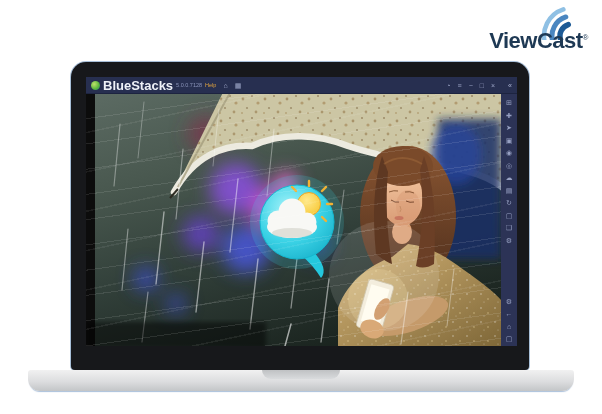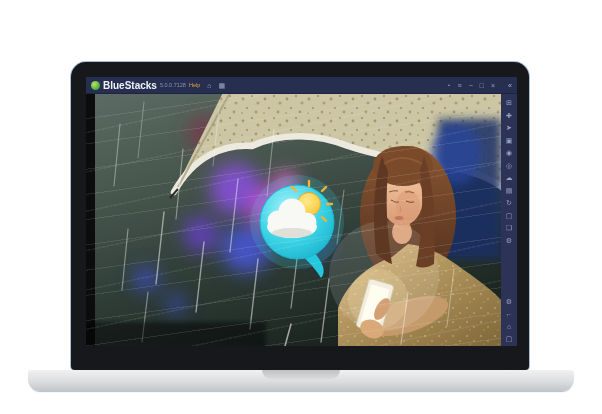--- a/index.html
+++ b/index.html
@@ -26,21 +26,21 @@
          border-radius:0 0 9px 9px;}
 
   
   .bs-window{position:absolute;left:15px;top:15px;width:431px;height:269px;
              background:#10140f;overflow:hidden;}
   .titlebar{position:absolute;left:0;top:0;width:431px;height:17px;background:#272f50;
             border-bottom:1px solid #1d2440;display:flex;align-items:center;
             padding:0 5px;box-sizing:border-box;color:#9aa3c4;}
   .bs-logo{width:9px;height:9px;border-radius:50%;margin-right:3px;flex:0 0 auto;
            background:radial-gradient(circle at 35% 35%,#bfe26a,#58b43c 60%,#1f7f8a);}
-  .bs-name{font-size:10px;font-weight:bold;color:#eef1f8;}
+  .bs-name{font-size:13px;font-weight:bold;color:#eef1f8;}
   .bs-version{font-size:5.5px;color:#8a93b8;margin-left:3px;}
   .bs-help{font-size:5.5px;color:#dfa23e;margin-left:3px;}
   .tb-ico{font-size:7px;margin-left:7px;line-height:1;}
   .tb-right{margin-left:auto;display:flex;align-items:center;gap:7px;}
   .tb-right span{font-size:7px;line-height:1;}
   .tb-collapse{font-size:8px;margin-left:6px;color:#aeb6d4;}
 
   
   .sidebar{position:absolute;right:0;top:17px;width:16px;height:252px;background:#2c3356;
            display:flex;flex-direction:column;align-items:center;box-sizing:border-box;
@@ -56,20 +56,30 @@
   .rain-overlay{position:absolute;left:0;top:0;width:100%;height:100%;pointer-events:none;
       background:
         repeating-linear-gradient(172deg,rgba(255,255,255,0) 0 24px,rgba(255,255,255,.10) 24px 25px),
         repeating-linear-gradient(168deg,rgba(255,255,255,0) 0 37px,rgba(255,255,255,.07) 37px 38.5px);}
 </style>
 </head>
 <body>
 
 <div class="stage">
 
+  <div class="brand">
+    <svg class="brand-swoosh" width="84" height="36" viewBox="0 0 84 36">
+      <g transform="rotate(-18 70 32)" fill="none" stroke-linecap="round">
+        <path d="M 42,32 A 28,28 0 0 1 70,4" stroke="#8fc0e4" stroke-width="4.6"></path>
+        <path d="M 50,32 A 20,20 0 0 1 70,12" stroke="#4a86c0" stroke-width="5"></path>
+        <path d="M 58,32 A 12,12 0 0 1 70,20" stroke="#1d5a96" stroke-width="5.4"></path>
+      </g>
+    </svg>
+    <div class="brand-text"><span>ViewCast</span><sup>®</sup></div>
+  </div>
 
   <div class="laptop">
     <div class="bezel">
 
       <div class="bs-window">
 
         <div class="titlebar">
           <div class="bs-logo"></div>
           <span class="bs-name">BlueStacks</span>
           <span class="bs-version">5.0.0.7128</span>

